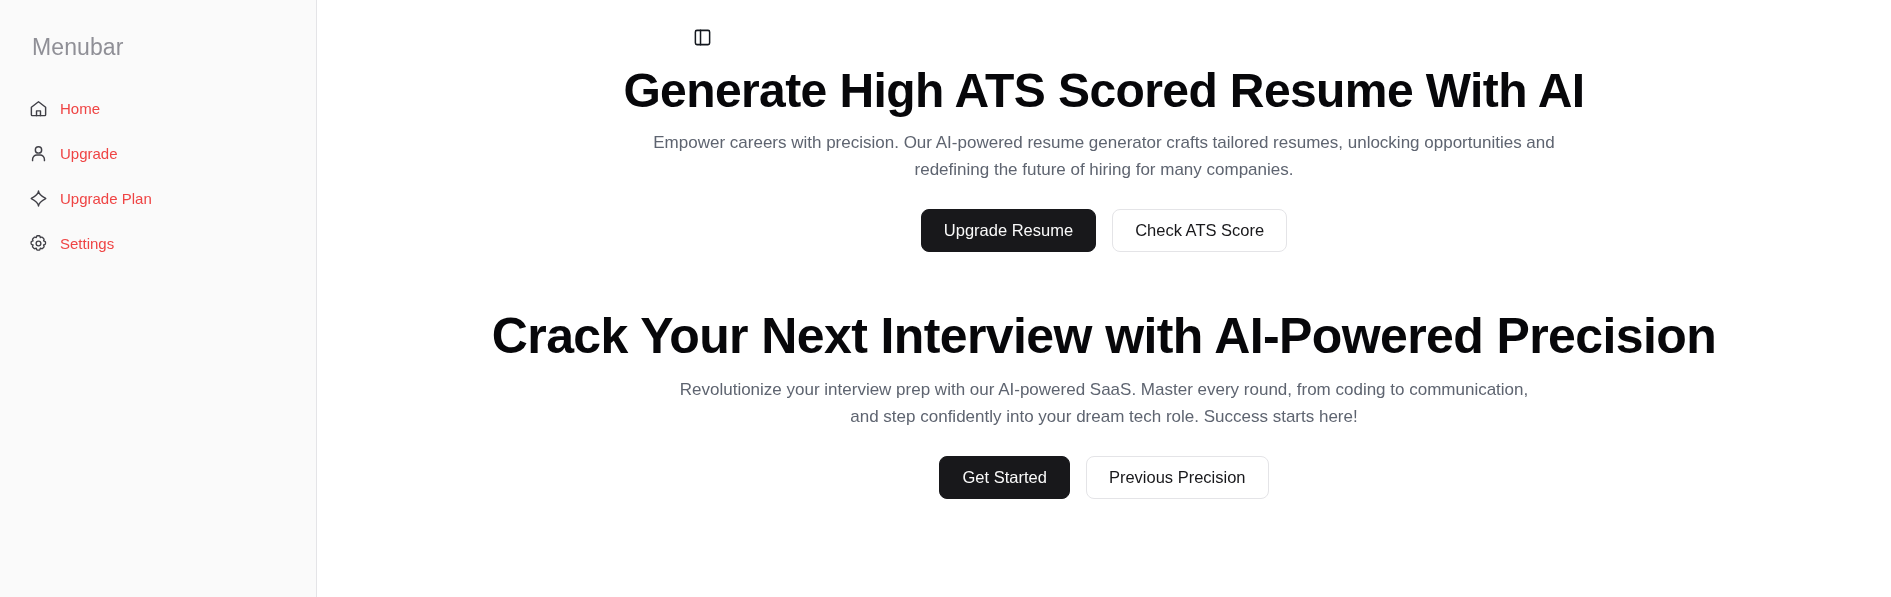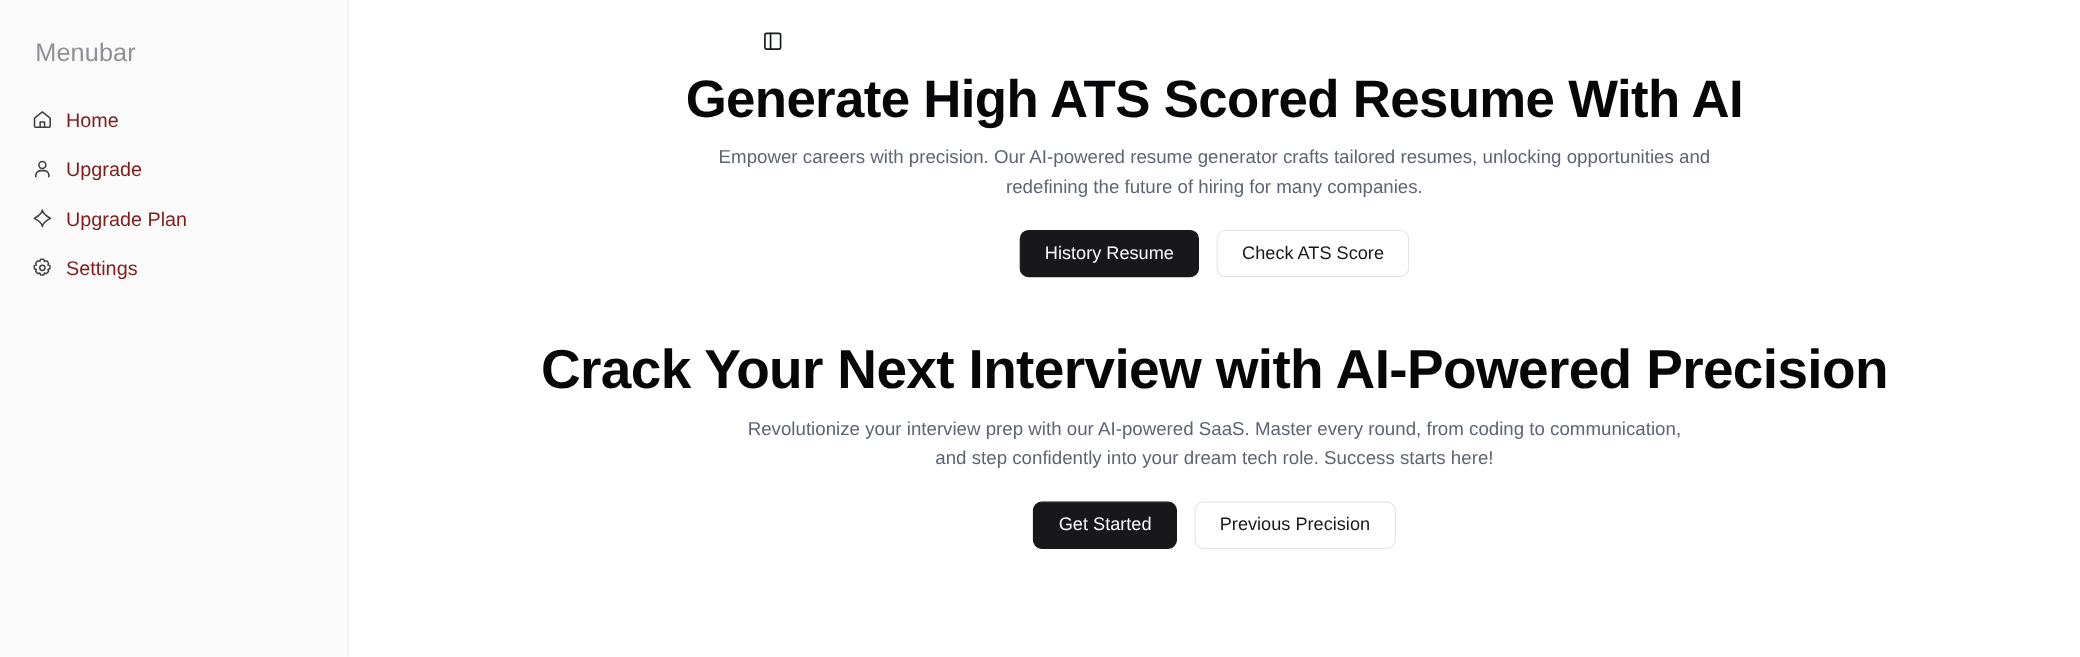--- a/index.html
+++ b/index.html
@@ -54,22 +54,22 @@
   }
 
   .nav-item {
     display: flex;
     align-items: center;
     gap: 12px;
     height: 36px;
     padding: 0 13px;
     border-radius: 6px;
     cursor: pointer;
-    color: #7f1d1d;
-    font-size: 18px;
+    color: #ef4444;
+    font-size: 15px;
     line-height: 1;
     margin-bottom: 9px;
     text-decoration: none;
     user-select: none;
   }
 
   .nav-icon {
     width: 19px;
     height: 19px;
     flex: 0 0 19px;
@@ -244,21 +244,21 @@
         <path d="M9.5 3v18"></path>
       </svg>
     </button>
 
     <div class="content">
 
       <section class="hero">
         <h1 class="hero-title">Generate High ATS Scored Resume With AI</h1>
         <p class="hero-sub">Empower careers with precision. Our AI-powered resume generator crafts tailored resumes, unlocking opportunities and redefining the future of hiring for many companies.</p>
         <div class="cta-row">
-          <button class="btn btn-primary">History Resume</button>
+          <button class="btn btn-primary">Upgrade Resume</button>
           <button class="btn btn-outline">Check ATS Score</button>
         </div>
       </section>
 
       <section class="hero hero-second">
         <h1 class="hero-title">Crack Your Next Interview with AI-Powered Precision</h1>
         <p class="hero-sub">Revolutionize your interview prep with our AI-powered SaaS. Master every round, from coding to communication, and step confidently into your dream tech role. Success starts here!</p>
         <div class="cta-row">
           <button class="btn btn-primary">Get Started</button>
           <button class="btn btn-outline">Previous Precision</button>

